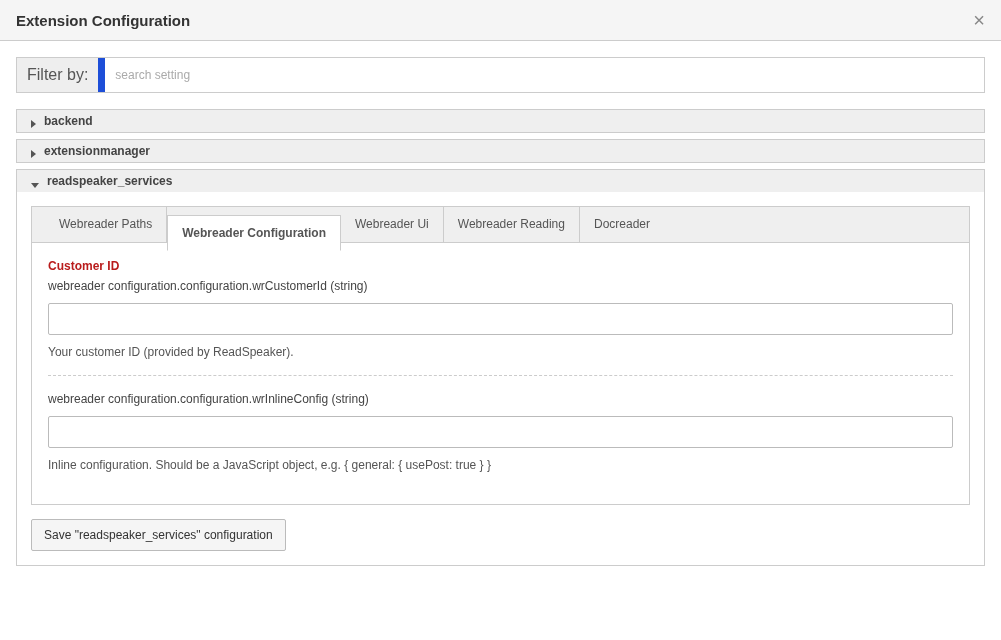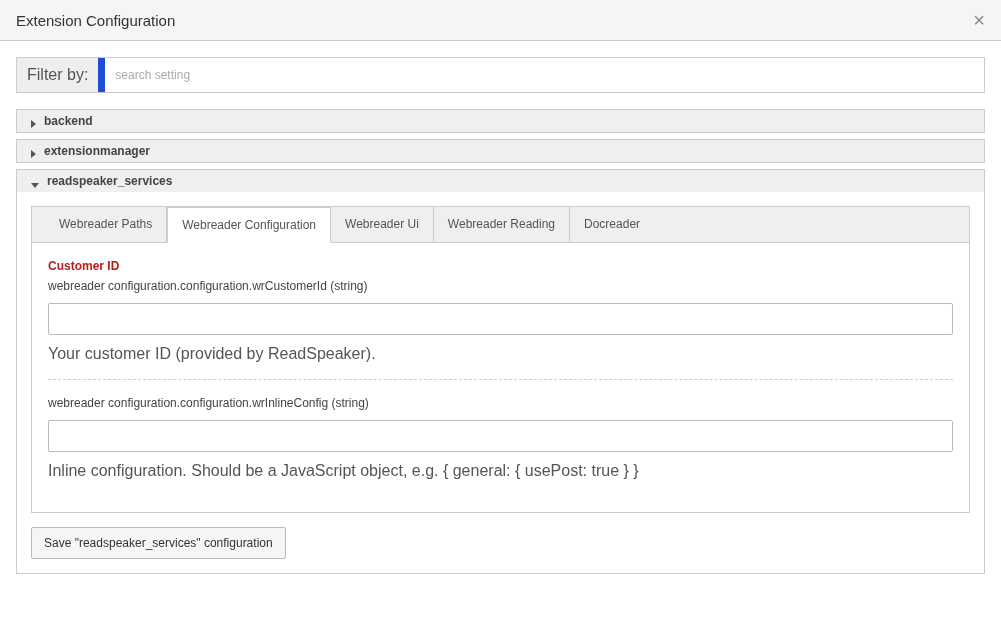--- a/index.html
+++ b/index.html
@@ -13,21 +13,21 @@
   .modal-header {
     display: flex;
     align-items: center;
     justify-content: space-between;
     padding: 10px 16px;
     background: #f5f5f5;
     border-bottom: 1px solid #ccc;
   }
   .modal-header h2 {
     font-size: 15px;
-    font-weight: 400;
+    font-weight: 700;
     color: #333;
   }
   .close-btn {
     color: #888;
     font-size: 20px;
     font-weight: 300;
     line-height: 1;
     cursor: pointer;
   }
   .modal-body {
@@ -104,25 +104,26 @@
     font-size: 12px;
     color: #555;
     cursor: pointer;
     border-right: 1px solid #ccc;
   }
   .tab:last-child { border-right: none; }
   .tab.active {
     background: #fff;
     border-bottom: 1px solid #fff;
     position: relative;
-    top: 1px;
+    top: 9px;
     margin-top:-1px;
     border-top:1px solid #ccc;
     border-left:1px solid #ccc;
     border-right:1px solid #ccc;
+    font-weight:bold;
   }
   .tabs-nav .tab.active:first-child { border-left:none;}
 
   .panel {
     border: 1px solid #ccc;
     border-top: none;
     padding: 16px;
   }
   .field-block {
     padding-bottom: 16px;
@@ -145,21 +146,21 @@
   .field-input {
     width: 100%;
     border: 1px solid #bbb;
     border-radius: 2px;
     padding: 8px;
     font-size: 12px;
     font-family: inherit;
     margin-bottom: 10px;
   }
   .field-help {
-    font-size: 16px;
+    font-size: 12px;
     color: #555;
   }
 
   .save-btn {
     margin-top: 14px;
     border: 1px solid #bbb;
     background: #f5f5f5;
     padding: 8px 12px;
     font-size: 12px;
     font-family: inherit;

